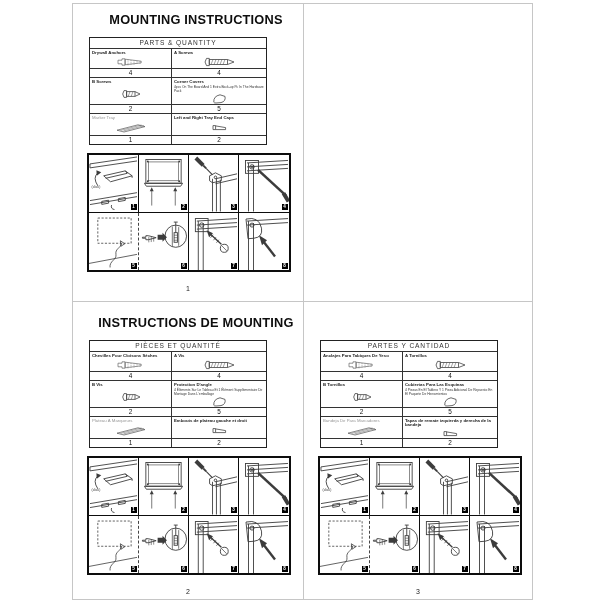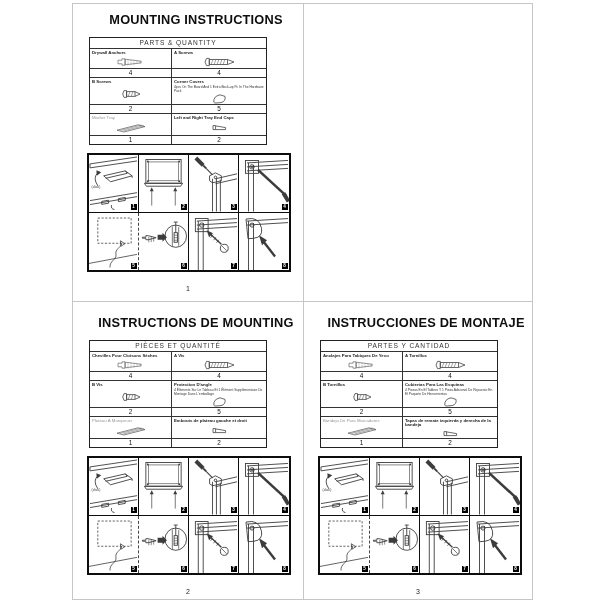--- a/index.html
+++ b/index.html
@@ -465,21 +465,20 @@
               <polygon points="20,22 28,27 23,32" fill="#3c3c3c"></polygon>
             </svg>
             <span class="badge">8</span>
           </div>
         </div>
       <div class="pnum">2</div>
     </div>
   </section>
     <section class="page page--btm" id="page-es">
     <div class="inner">
-      <h1 class="title">INSTRUCCIONES DE MONTAJE</h1>
       <div class="ptable">
         <div class="thead">PARTES Y CANTIDAD</div>
         <div class="tbody">
             <div class="prow r0">
               <div class="pcell c0">
                 <div class="clabel">Anclajes Para Tabiques De Yeso</div>
                 <div class="cicon">
                   <svg width="30" height="11" viewBox="0 0 30 11">
                     <g fill="none" stroke="#666" stroke-width="0.7">
                       <path d="M2 4.2 h4 v-1.4 h3 v6.4 h-3 v-1.4 h-4 z"></path>

